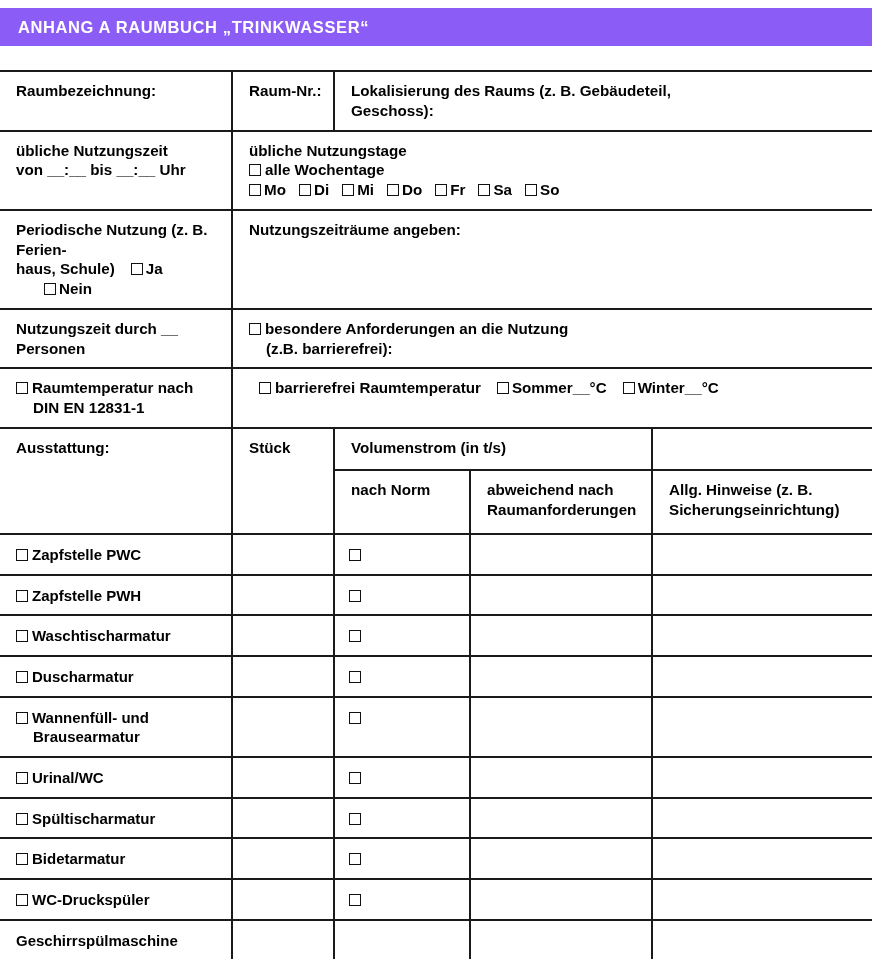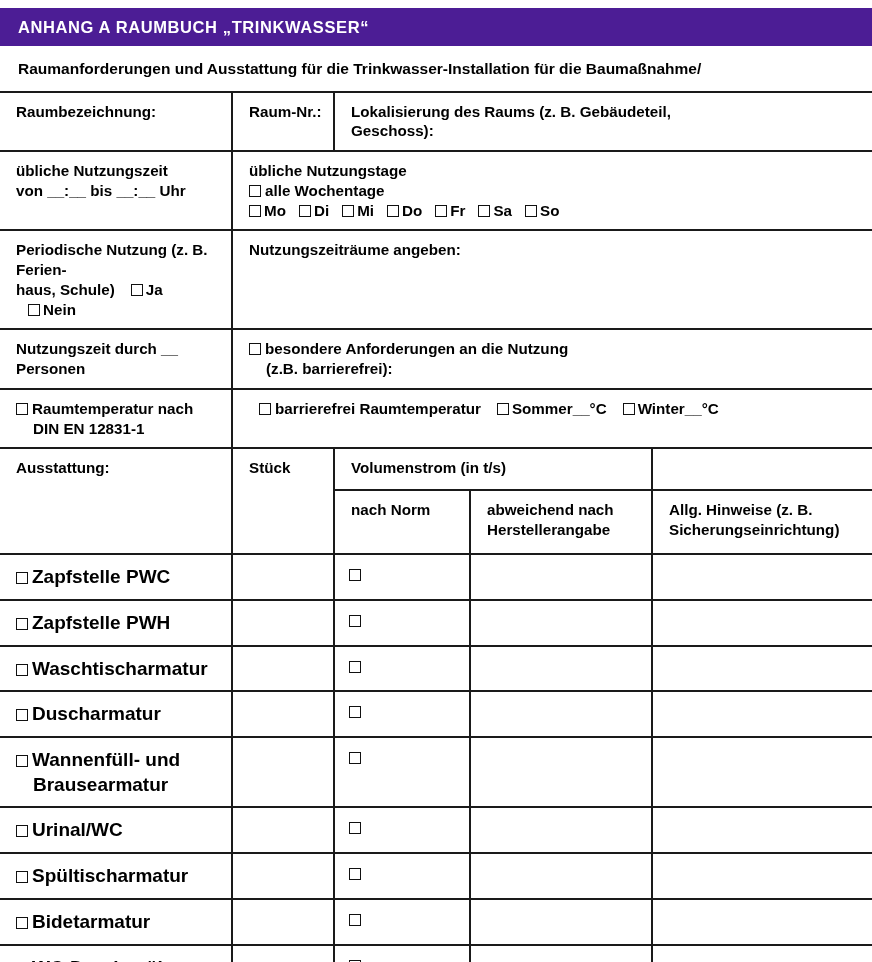--- a/index.html
+++ b/index.html
@@ -80,21 +80,21 @@
   .h-row4 { height: 58px; }
   .h-row5 { height: 52px; }
   .h-item { height: 39px; }
   .h-item-tall { height: 59px; }
   .h-head-a { height: 42px; }
   .h-head-b { height: 64px; }
 
   table.form td.item-cell {
     padding-top: 10px;
     padding-left: 16px;
-    font-size: 19px;
+    font-size: 15px;
   }
   table.form td.box-cell {
     padding-top: 10px;
     padding-left: 14px;
   }
 
   .line2 { display: block; }
   .indent { padding-left: 17px; }
 
   
@@ -108,34 +108,33 @@
     margin-right: 4px;
   }
   .cb.tight { margin-right: 3px; }
   .daylist .day {
     display: inline-block;
     margin-right: 13px;
     white-space: nowrap;
   }
   .daylist .day:last-child { margin-right: 0; }
   .inl { display: inline-block; white-space: nowrap; padding-left: 10px; }
-  .gap-l { margin-left: 2px; }
+  .gap-l { margin-left: 18px; }
   .gap-s { margin-left: 6px; }
 </style>
 </head>
 <body>
 
 <div class="page">
 
-  <div class="title-bar" style="background: #4c1d95;">
+  <div class="title-bar" style="background: #8b5cf6;">
     <span class="title-text">ANHANG A RAUMBUCH „TRINKWASSER“</span>
   </div>
 
   <div class="intro">
-    <span>Raumanforderungen und Ausstattung für die Trinkwasser-Installation für die Baumaßnahme/</span>
   </div>
 
   <table class="form">
     <colgroup>
       <col class="c1">
         <col class="c2">
         <col class="c3">
         <col class="c4">
         <col class="c5">
     </colgroup>
@@ -212,21 +211,21 @@
         </td>
         <td class="h-head-a nb-right"></td>
       </tr>
 
       <tr>
         <td class="h-head-b">
           <span>nach Norm</span>
         </td>
         <td class="h-head-b">
           <span>abweichend nach</span>
-          <span class="line2">Herstellerangabe</span>
+          <span class="line2">Raumanforderungen</span>
         </td>
         <td class="h-head-b nb-right">
           <span>Allg. Hinweise (z. B.</span>
           <span class="line2">Sicherungseinrichtung)</span>
         </td>
       </tr>
 
       <tr>
         <td class="h-item item-cell"><span class="cb"></span><span>Zapfstelle PWC</span></td>
         <td class="h-item"></td>

